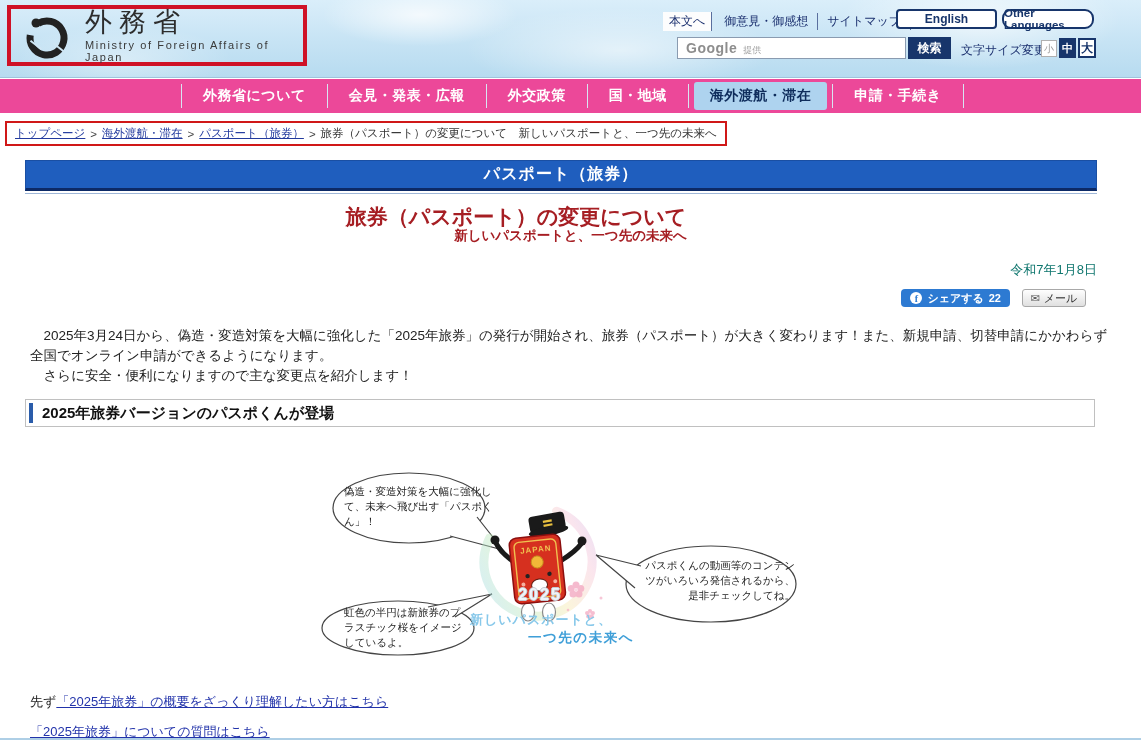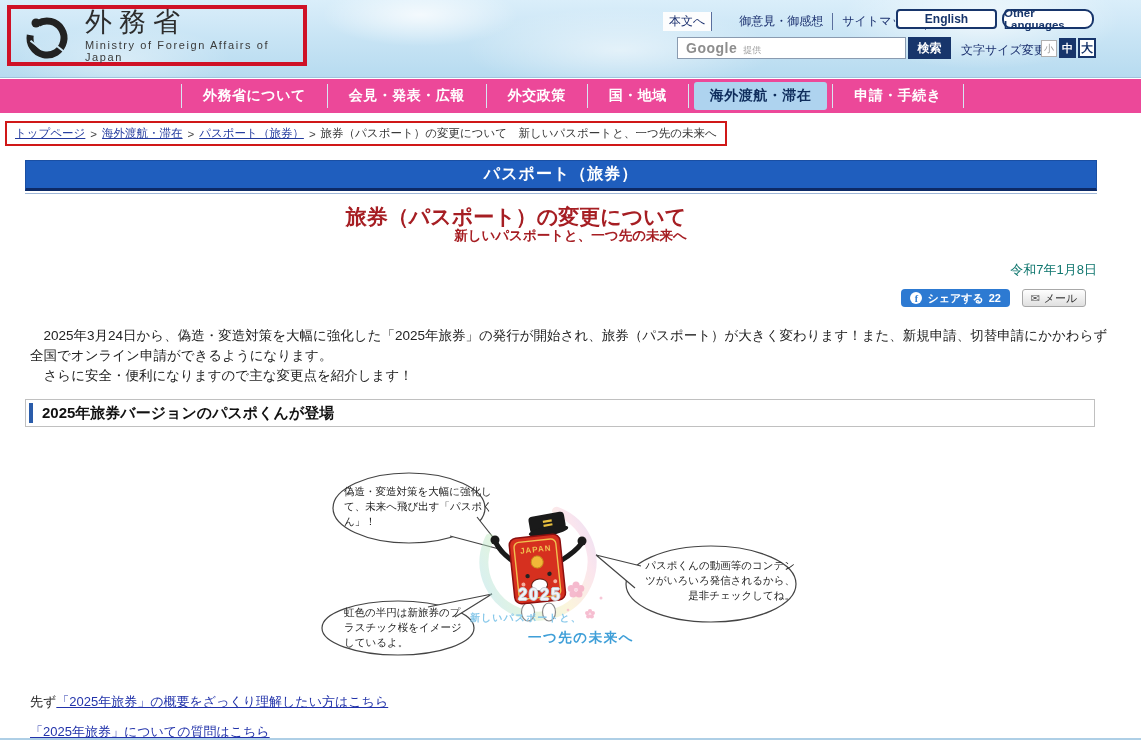--- a/index.html
+++ b/index.html
@@ -22,21 +22,21 @@
     position:absolute; left:7px; top:5px; width:300px; height:61px;
     border:4px solid #cf1126; display:flex; align-items:center; padding-left:12px;
   }
   .logo-mark { width:48px; height:48px; flex:0 0 auto; }
   .logo-text { margin-left:14px; }
   .logo-jp { font-size:27px; color:#2d2d2d; letter-spacing:7px; line-height:28px; }
   .logo-en { font-size:11px; color:#3a3a3a; letter-spacing:1.6px; margin-top:3px; }
 
   .top-links { position:absolute; left:663px; top:12px; display:flex; align-items:center; font-size:12px; color:#1a2f6e; }
   .top-link { padding:0 9px; border-right:1px solid #5a6f9e; cursor:pointer; color:#1a2f6e; }
-  .top-link:first-child { background:#fdfdfd; padding:1px 6px; margin-right:18px; }
+  .top-link:first-child { background:#fdfdfd; padding:1px 6px; margin-right:3px; }
   .top-link:last-child { border-right:none; }
   .lang-btn {
     position:absolute; top:9px; height:20px; background:#fff; border:2px solid #17356b;
     color:#17356b; font-size:12px; font-weight:bold; display:flex; align-items:center; justify-content:center;
     cursor:pointer;
   }
   .lang-en { left:896px; width:101px; border-radius:4px; }
   .lang-other { left:1002px; width:92px; border-radius:9px; font-size:11.5px; }
 
   .search-box {
@@ -124,21 +124,21 @@
   .b2 .bubble-text { left:42px; top:15px; width:160px;text-align:right; }
   .b3 { left:318px; top:592px; width:180px; height:66px; }
   .b3 .bubble-text { left:26px; top:13px; width:122px; }
 
   .mascot-wrap { position:absolute; left:468px; top:498px; width:160px; height:150px; }
   .year-2025 {
     position:absolute; left:498px; top:586px; width:84px; text-align:center;
     font-size:16px; font-weight:bold; letter-spacing:2px; color:#f0f4f8;
     text-shadow:1px 0 #c5cbd3, -1px 0 #c5cbd3, 0 1px #c5cbd3, 0 -1px #c5cbd3;
   }
-  .tagline1 { position:absolute; left:470px; top:611px; font-size:10px; font-weight:bold; color:#87c8ea; letter-spacing:1px; }
+  .tagline1 { position:absolute; left:470px; top:611px; font-size:13px; font-weight:bold; color:#87c8ea; letter-spacing:1px; }
   .tagline2 { position:absolute; left:528px; top:629px; font-size:13.5px; font-weight:bold; color:#3f9fd8; letter-spacing:1.5px; }
 
   
   .footer-line1 { position:absolute; left:30px; top:693px; font-size:13px; color:#222; }
   .footer-line2 { position:absolute; left:30px; top:723px; font-size:13px; }
   .doc-link { color:#2233aa; text-decoration:underline; cursor:pointer; }
   .bottom-strip { position:absolute; left:0; top:738px; width:1141px; height:2px; background:#aecfe6; }
 </style>
 </head>
 <body>

